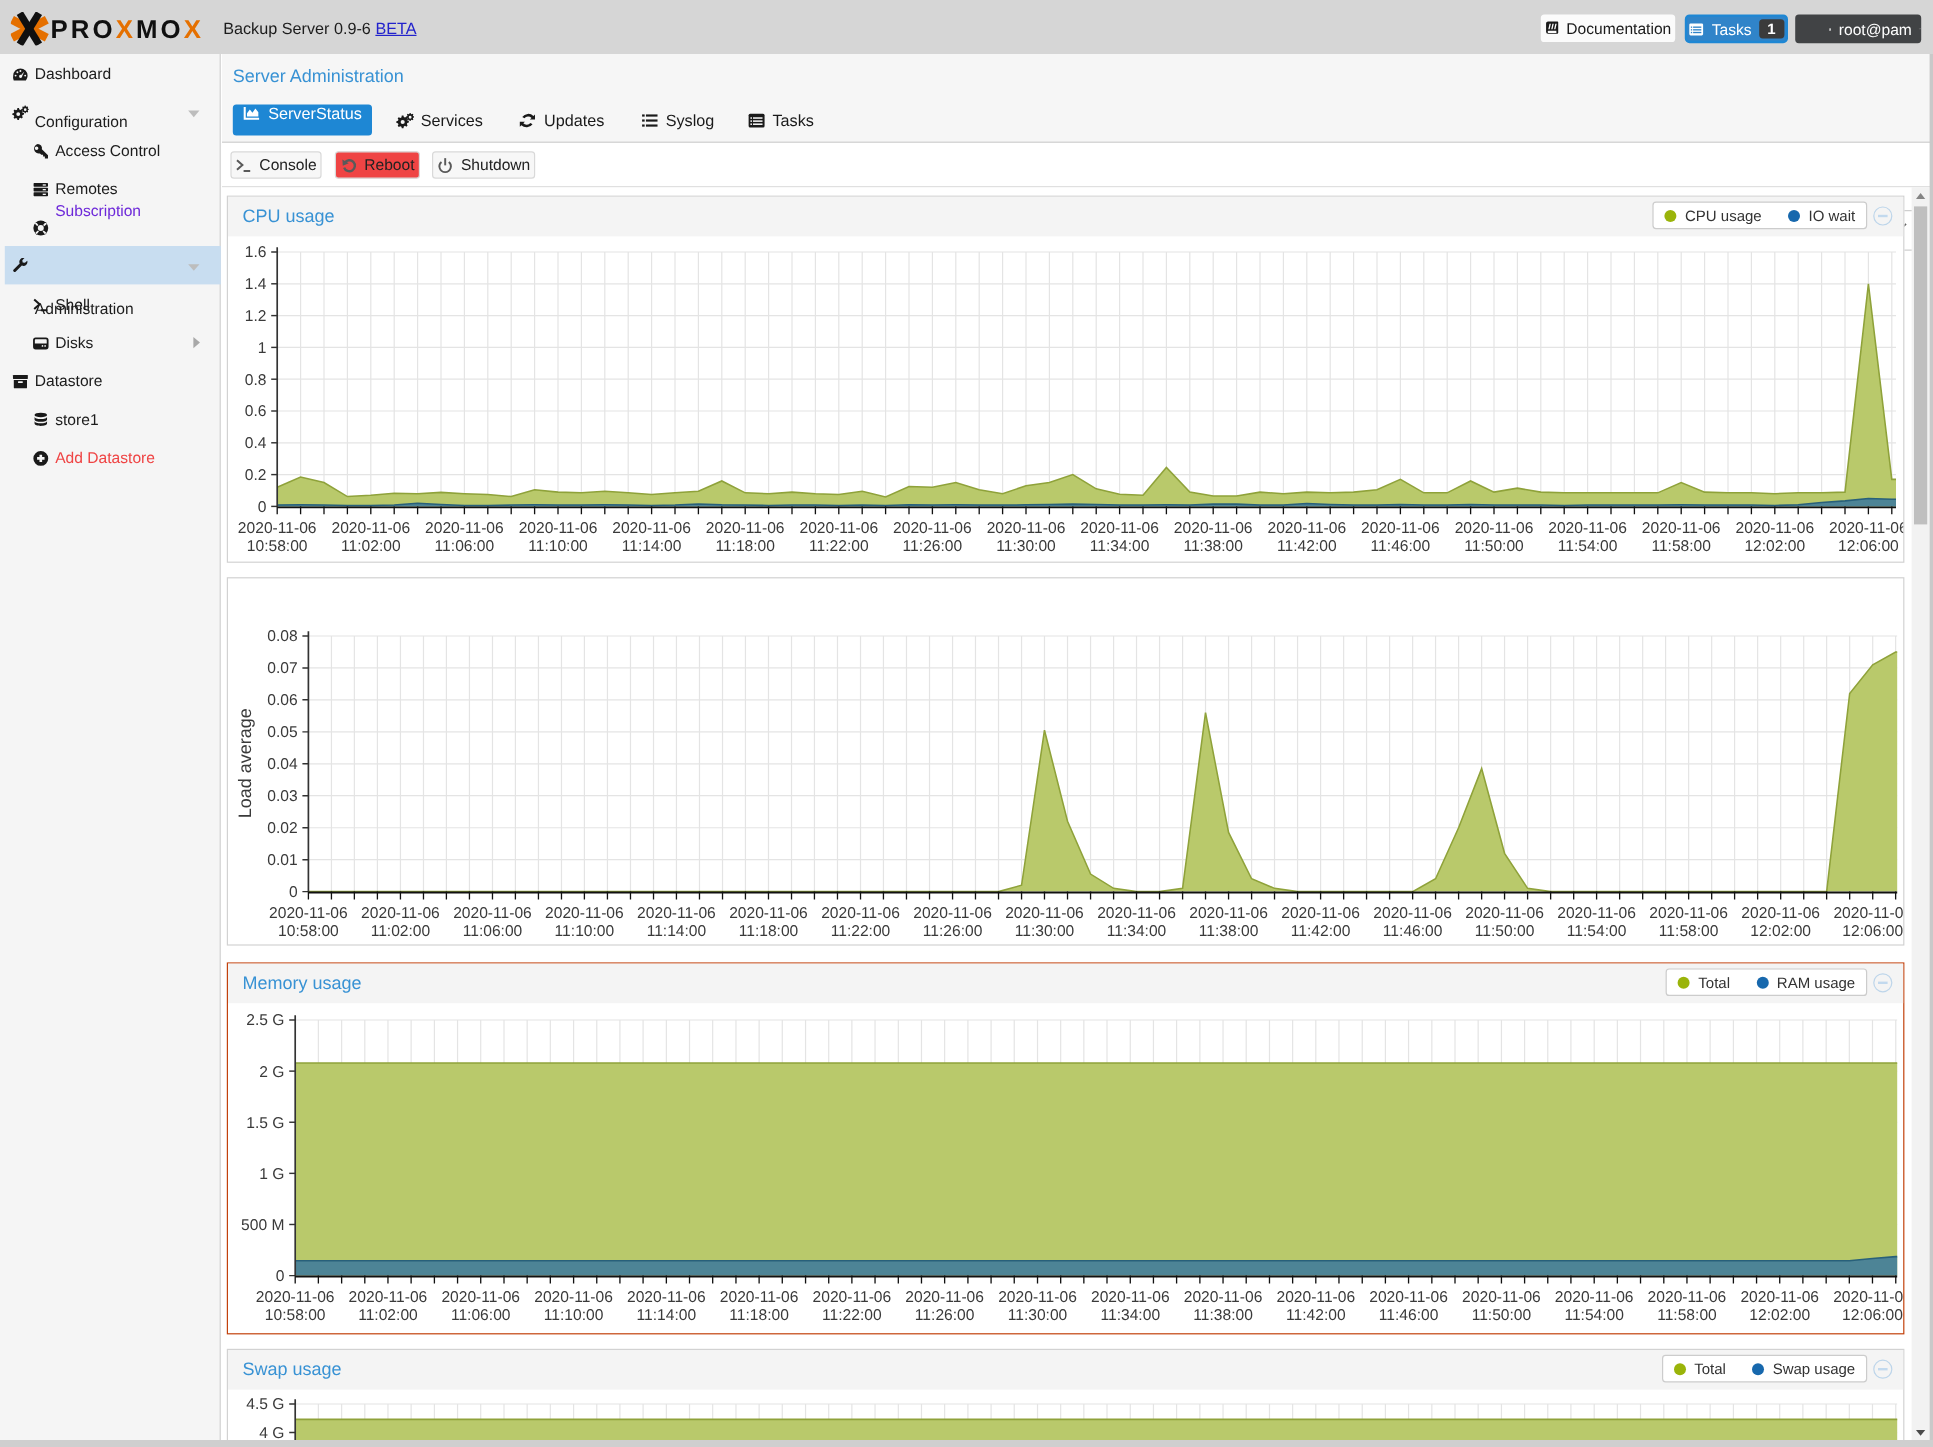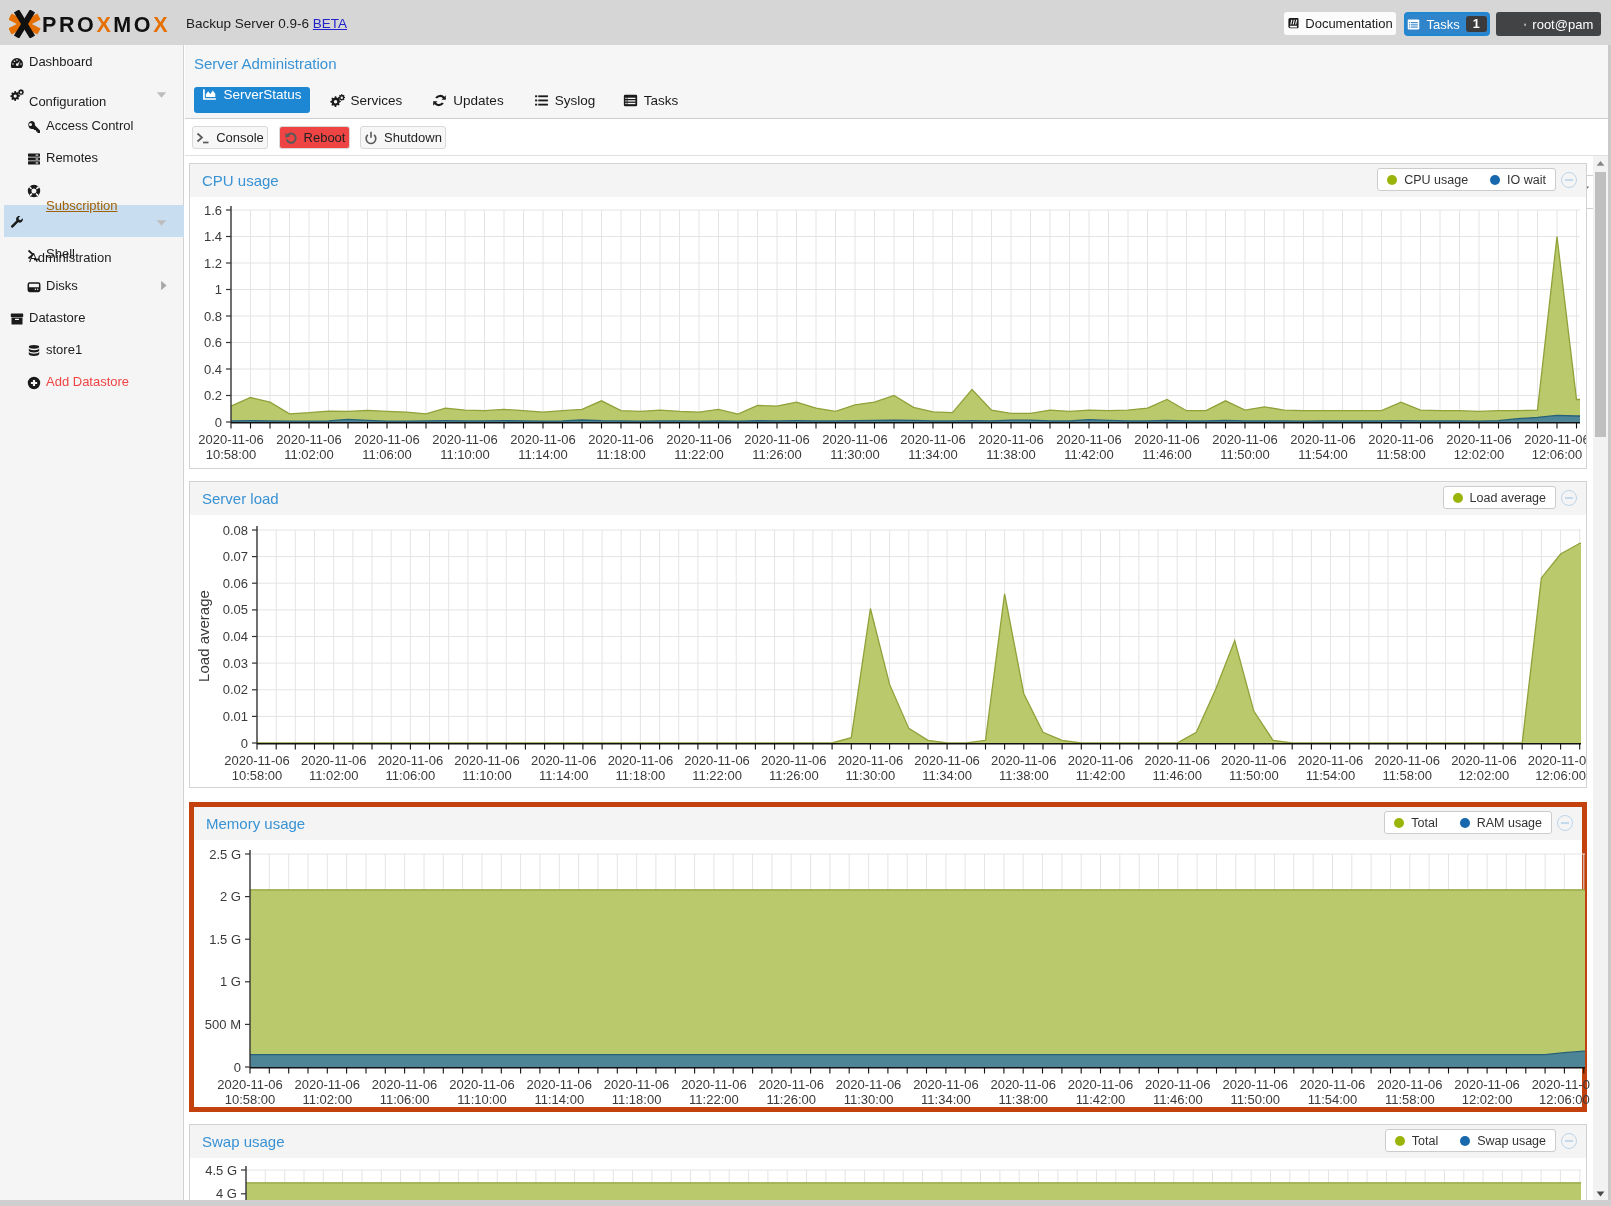--- a/index.html
+++ b/index.html
@@ -81,21 +81,21 @@
           <rect x="8.6" y="2.6" width="2.6" height="1.1"></rect>
           <rect x="8.6" y="6.5" width="2.6" height="1.1"></rect>
           <rect x="8.6" y="10.4" width="2.6" height="1.1"></rect>
         </g>
       </g>
     </svg></div>
 <div class="abs" style="left:46px;top:150px;font-size:13px;color:#1c1c1c;">Remotes</div>
 <div class="abs" style="left:27px;top:182px;"><svg width="14" height="14" viewBox="0 0 14 14" style="vertical-align:-2px">
       <path fill="#1a1a1a" fill-rule="evenodd" d="M7 .8A6.2 6.2 0 1 1 7 13.2 6.2 6.2 0 0 1 7 .8zm0 3.7a2.5 2.5 0 1 0 0 5 2.5 2.5 0 0 0 0-5zM2.9 2.1 5 4.6a3.6 3.6 0 0 0-.5.4 3.6 3.6 0 0 0-.4.5L2.1 3.4a6.3 6.3 0 0 1 .8-.8zm8.2 0 .8.8.4.5-2.5 2.1a3.6 3.6 0 0 0-.9-.9l2.2-2.5zM4.6 9a3.6 3.6 0 0 0 .9.9l-2.2 2.5a6.3 6.3 0 0 1-1.2-1.3L4.6 9zm4.8 0 2.5 2.1a6.3 6.3 0 0 1-1.3 1.3L8.5 9.9A3.6 3.6 0 0 0 9.4 9z"></path>
     </svg></div>
-<div class="abs" style="left:46px;top:198px;font-size:13px;color:#a16207;text-decoration:underline;">Subscription</div>
+<div class="abs" style="left:46px;top:168px;font-size:13px;color:#6d28d9;">Subscription</div>
 <div class="abs" style="left:10px;top:214px;"><svg width="14" height="14" viewBox="0 0 14 14" style="vertical-align:-2px">
       <path fill="#1a1a1a" d="M12.7 2.3a3.3 3.3 0 0 1-4.5 4L3 11.5a1.3 1.3 0 0 1-1.8-1.8l5.2-5.2a3.3 3.3 0 0 1 4-4.5L8.6 1.8l.3 1.9 1.9.3 1.9-1.7z"></path>
     </svg></div>
 <div class="abs" style="left:29px;top:214px;font-size:13px;color:#1c1c1c;margin-top:36px;">Administration</div>
 <svg class="abs" style="left:156px;top:217px" width="11" height="11" viewBox="0 0 14 14">
     <path fill="#bdbdbd" d="M1 4h12L7 11z"></path>
   </svg>
 <div class="abs" style="left:27px;top:246px;"><svg width="14" height="14" viewBox="0 0 14 14" style="vertical-align:-2px">
       <g stroke="#1a1a1a" stroke-width="1.7" fill="none">
         <path d="M1.5 2.5 6 6.5 1.5 10.5"></path>
@@ -438,29 +438,20 @@
 <line x1="1308.5" y1="225" x2="1308.5" y2="231.5" stroke="#111" stroke-width="1.1"></line>
 <line x1="1328.0" y1="225" x2="1328.0" y2="231.5" stroke="#111" stroke-width="1.1"></line>
 <line x1="1347.5" y1="225" x2="1347.5" y2="231.5" stroke="#111" stroke-width="1.1"></line>
 <line x1="1367.0" y1="225" x2="1367.0" y2="231.5" stroke="#111" stroke-width="1.1"></line>
 <text x="1367.0" y="247" text-anchor="middle" font-size="13" fill="#3a3a3a">2020-11-06</text>
 <text x="1367.0" y="262" text-anchor="middle" font-size="13" fill="#3a3a3a">12:06:00</text>
 <line x1="1386.5" y1="225" x2="1386.5" y2="231.5" stroke="#111" stroke-width="1.1"></line>
     </svg>
   </div>
 <div class="abs" style="left:189px;top:481px;width:1398px;height:307px;border:1px solid #d2d2d2;background:#fff;">
-    <div style="position:absolute;left:0;top:0;width:100%;height:33px;background:#f4f4f4;">
-      <div style="position:absolute;left:12px;top:8px;font-size:15px;color:#3892d4;">Server load</div>
-      <div style="position:absolute;right:30px;top:4px;height:23px;background:#fff;border:1px solid #ccc;border-radius:3px;display:flex;align-items:center;gap:22px;padding:0 9px;font-size:12.5px;color:#333;">
-        <span style="display:inline-flex;align-items:center;gap:7px;"><span style="width:10px;height:10px;border-radius:50%;background:#9ab40a;display:inline-block"></span>Load average</span>
-      </div>
-      <div style="position:absolute;right:9px;top:8px;width:16px;height:16px;border:1px solid #bdd5ea;border-radius:50%;">
-        <div style="position:absolute;left:3px;top:6.4px;width:8px;height:1.8px;background:#c2d9ee;"></div>
-      </div>
-    </div>
     <svg style="position:absolute;left:0;top:33px" width="1396" height="272" viewBox="0 0 1396 272">
       <line x1="86.2" y1="15" x2="86.2" y2="228" stroke="#e4e4e4" stroke-width="1"></line>
 <line x1="105.3" y1="15" x2="105.3" y2="228" stroke="#e4e4e4" stroke-width="1"></line>
 <line x1="124.5" y1="15" x2="124.5" y2="228" stroke="#e4e4e4" stroke-width="1"></line>
 <line x1="143.7" y1="15" x2="143.7" y2="228" stroke="#e4e4e4" stroke-width="1"></line>
 <line x1="162.9" y1="15" x2="162.9" y2="228" stroke="#e4e4e4" stroke-width="1"></line>
 <line x1="182.0" y1="15" x2="182.0" y2="228" stroke="#e4e4e4" stroke-width="1"></line>
 <line x1="201.2" y1="15" x2="201.2" y2="228" stroke="#e4e4e4" stroke-width="1"></line>
 <line x1="220.4" y1="15" x2="220.4" y2="228" stroke="#e4e4e4" stroke-width="1"></line>
 <line x1="239.5" y1="15" x2="239.5" y2="228" stroke="#e4e4e4" stroke-width="1"></line>
@@ -656,21 +647,21 @@
 <line x1="1313.1" y1="228" x2="1313.1" y2="234.5" stroke="#111" stroke-width="1.1"></line>
 <line x1="1332.2" y1="228" x2="1332.2" y2="234.5" stroke="#111" stroke-width="1.1"></line>
 <line x1="1351.4" y1="228" x2="1351.4" y2="234.5" stroke="#111" stroke-width="1.1"></line>
 <line x1="1370.6" y1="228" x2="1370.6" y2="234.5" stroke="#111" stroke-width="1.1"></line>
 <text x="1370.6" y="250" text-anchor="middle" font-size="13" fill="#3a3a3a">2020-11-06</text>
 <text x="1370.6" y="265" text-anchor="middle" font-size="13" fill="#3a3a3a">12:06:00</text>
 <line x1="1389.7" y1="228" x2="1389.7" y2="234.5" stroke="#111" stroke-width="1.1"></line>
       <text x="19" y="121" font-size="15" fill="#3a3a3a" transform="rotate(-90 19 121)" text-anchor="middle">Load average</text>
     </svg>
   </div>
-<div class="abs" style="left:189px;top:802px;width:1398px;height:310px;border:5px solid #c2410c;background:#fff;">
+<div class="abs" style="left:189px;top:802px;width:1398px;height:310px;border:1px solid #c2410c;background:#fff;">
     <div style="position:absolute;left:0;top:0;width:100%;height:33px;background:#f4f4f4;">
       <div style="position:absolute;left:12px;top:8px;font-size:15px;color:#3892d4;">Memory usage</div>
       <div style="position:absolute;right:30px;top:4px;height:23px;background:#fff;border:1px solid #ccc;border-radius:3px;display:flex;align-items:center;gap:22px;padding:0 9px;font-size:12.5px;color:#333;">
         <span style="display:inline-flex;align-items:center;gap:7px;"><span style="width:10px;height:10px;border-radius:50%;background:#9ab40a;display:inline-block"></span>Total</span>
         <span style="display:inline-flex;align-items:center;gap:7px;"><span style="width:10px;height:10px;border-radius:50%;background:#1768ad;display:inline-block"></span>RAM usage</span>
       </div>
       <div style="position:absolute;right:9px;top:8px;width:16px;height:16px;border:1px solid #bdd5ea;border-radius:50%;">
         <div style="position:absolute;left:3px;top:6.4px;width:8px;height:1.8px;background:#c2d9ee;"></div>
       </div>
     </div>

